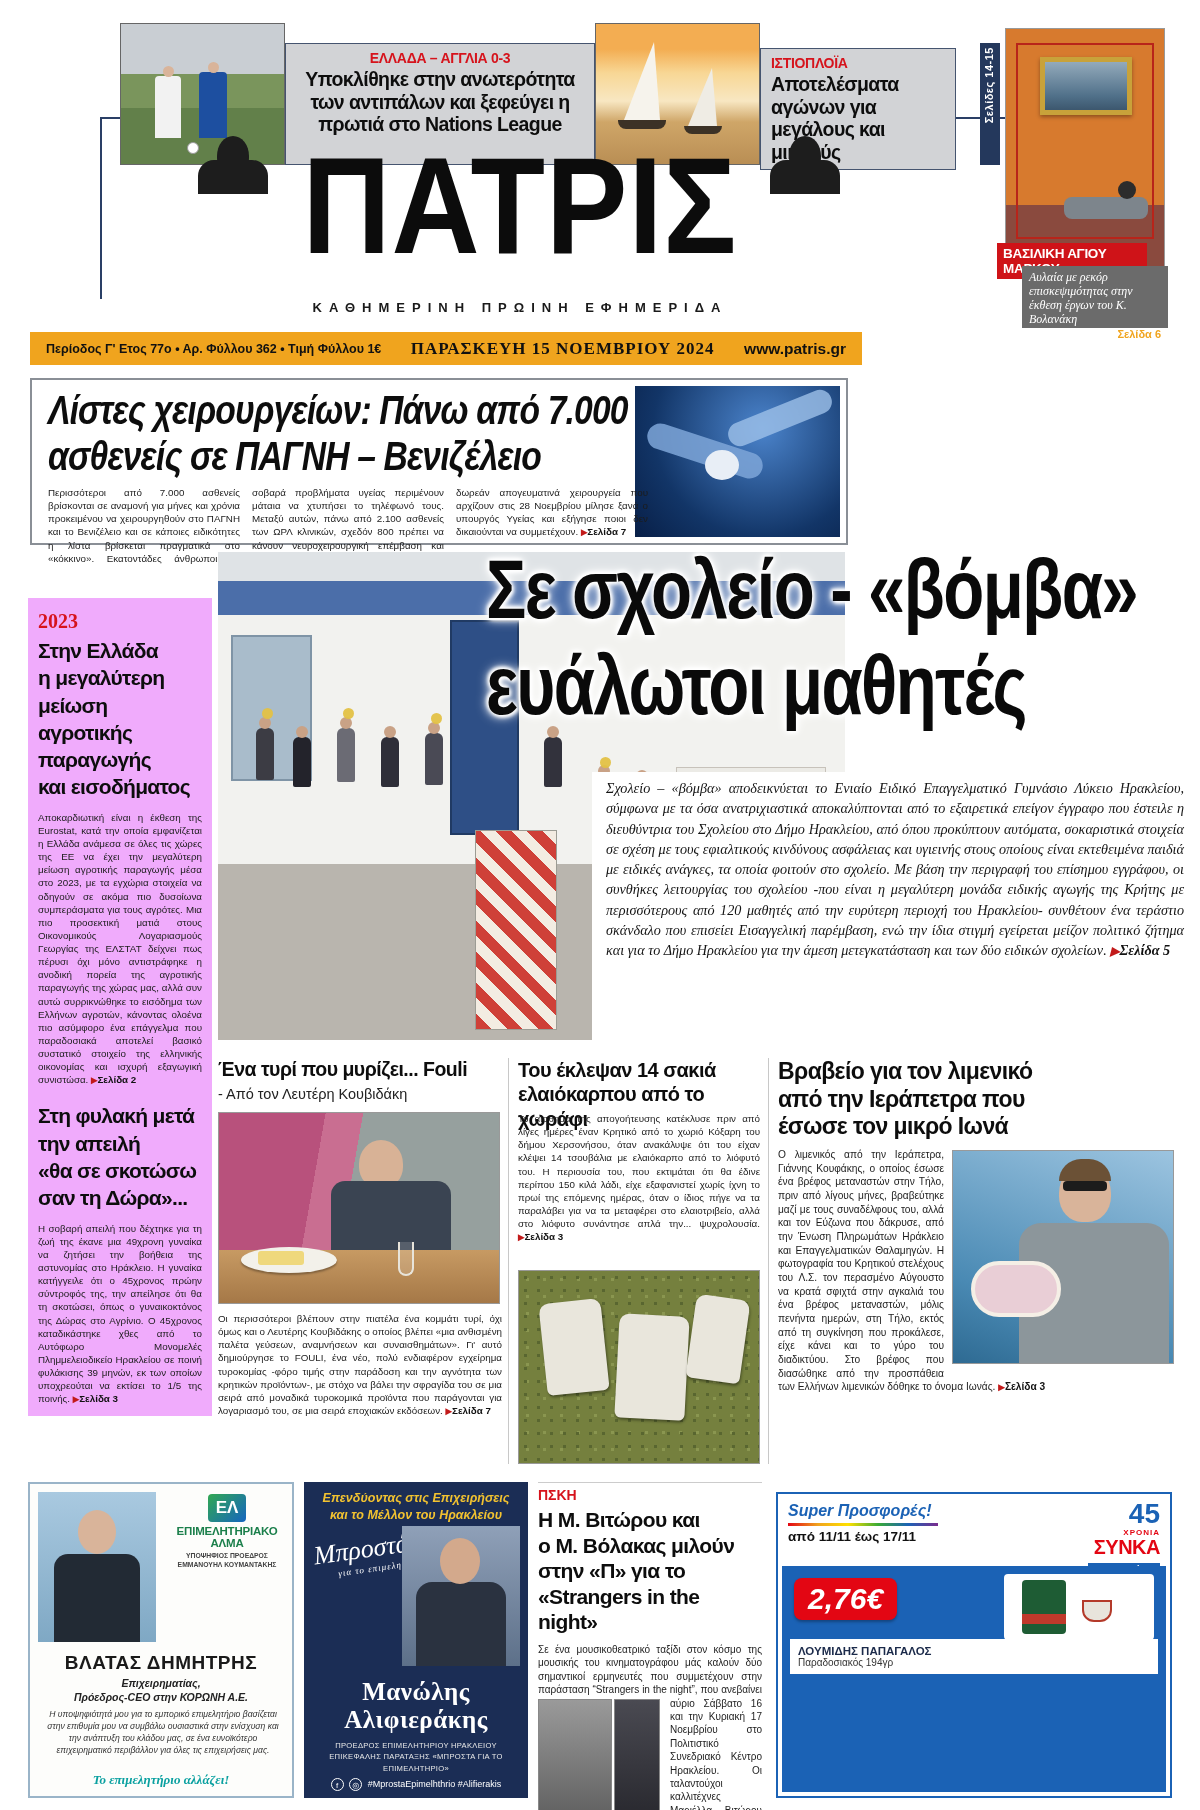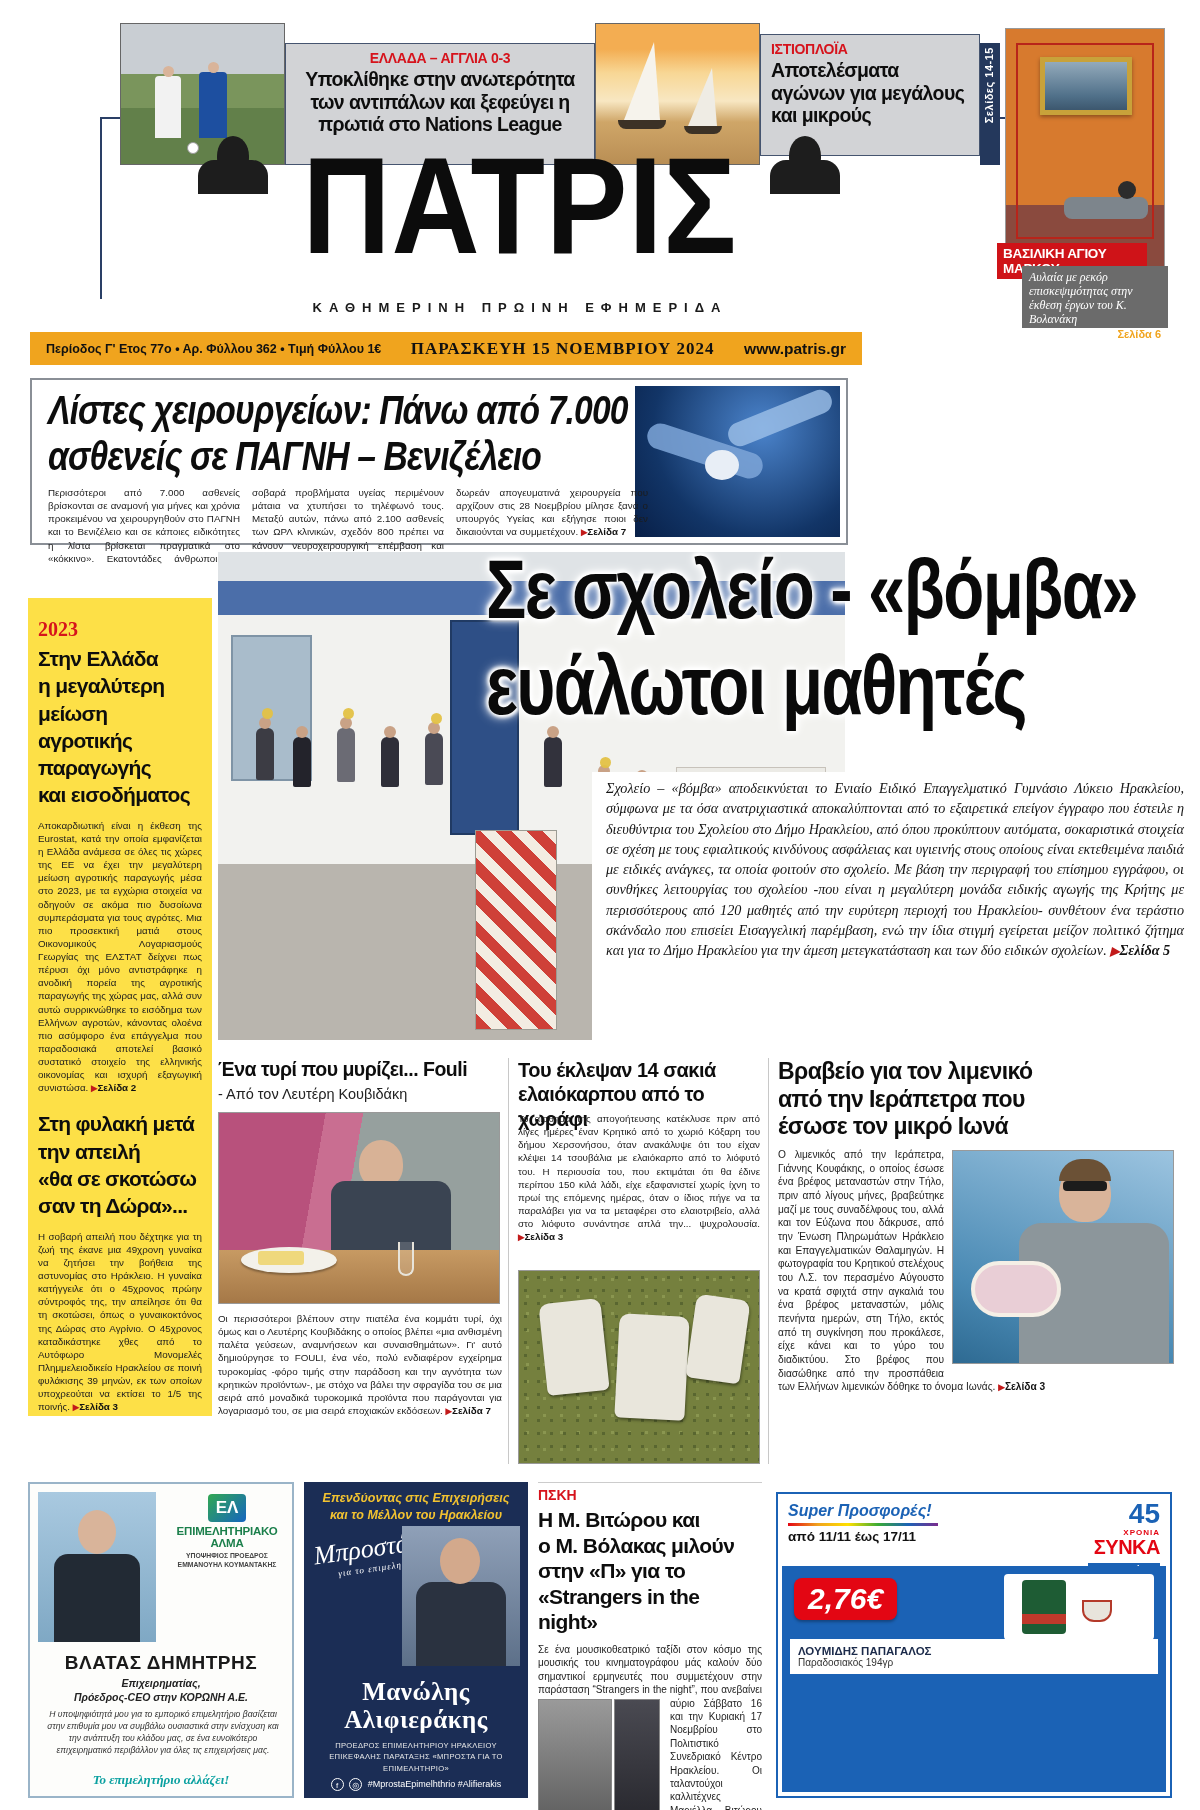--- a/index.html
+++ b/index.html
@@ -14,21 +14,21 @@
   
   #mast-frame { left:100px; top:117px; width:1000px; height:182px; border:2px solid #2a3f66; border-bottom:none; }
 
   
   .topbox { background:#d2d3d6; border:1px solid #45546f; padding:6px 10px; }
   .topbox .kick { color:#d6131c; font-weight:bold; font-size:14px; letter-spacing:-0.3px; margin-bottom:2px; }
   .topbox .hl { font-weight:bold; font-size:19.5px; line-height:1.16; letter-spacing:-0.6px; color:#0d0d0d; }
   #soccer-photo { left:120px; top:23px; width:165px; height:142px; background:linear-gradient(#c9ced3 0 36%, #7a955c 36% 60%, #62804a 60% 100%); border:1px solid #666; overflow:hidden; }
   #topbox-left { left:285px; top:43px; width:310px; height:122px;text-align:center; }
   #sail-photo { left:595px; top:23px; width:165px; height:142px; background:linear-gradient(#f3ad52 0 18%, #f8d795 35%, #f8e7c2 55%, #cfa668 70%, #b98e54 100%); border:1px solid #666; overflow:hidden; }
-  #topbox-mid { left:760px; top:34px; width:220px; height:122px; }
+  #topbox-mid { left:760px; top:48px; width:196px; height:122px; }
   #pages-bar { left:980px; top:43px; width:20px; height:122px; background:#24385c; }
   #pages-bar span { position:absolute; left:3px; top:4px; writing-mode:vertical-rl; transform:rotate(180deg); color:#fff; font-weight:bold; font-size:11px; letter-spacing:.5px; }
 
   
   #promo-photo { left:1005px; top:28px; width:160px; height:240px; background:linear-gradient(#d77a2e 0 74%, #8a4a3e 74% 100%); border:1px solid #999; overflow:hidden; }
   .promo-frame { position:absolute; left:10px; top:14px; width:138px; height:196px; border:2px solid #b8241a; }
   .painting { position:absolute; left:34px; top:28px; width:92px; height:58px; background:linear-gradient(#93aabb,#51718a 70%,#3c576e); border:5px solid #c8a23a; box-shadow:0 2px 4px rgba(0,0,0,.35); }
   .viewer-body { position:absolute; left:58px; top:168px; width:84px; height:22px; background:#7d858c; border-radius:8px; }
   .viewer-head { position:absolute; left:112px; top:152px; width:18px; height:18px; background:#2c2c2c; border-radius:50%; }
   #promo-label { left:997px; top:243px; width:150px; background:#cf1318; color:#fff; font-weight:bold; font-size:13.5px; padding:3px 6px; letter-spacing:-0.3px; }
@@ -99,21 +99,21 @@
   #colC-hl { left:778px; top:1058px; width:396px; font-size:23px; font-weight:bold; line-height:1.2; letter-spacing:-0.6px; color:#0d0d0d; }
   #colC-body { left:778px; top:1148px; width:396px; }
   #rescue-photo { float:right; width:222px; height:214px; margin:2px 0 6px 8px; background:linear-gradient(200deg,#9cc4e0,#4a8ab4 70%, #2e6a92); border:1px solid #999; position:relative; overflow:hidden; }
   .rs-body { position:absolute; left:30%; top:34%; width:150px; height:150px; background:#8c969b; border-radius:22px 22px 0 0; }
   .rs-head { position:absolute; left:48%; top:6%; width:52px; height:58px; background:#d9b49a; border-radius:50% 50% 44% 44%; }
   .rs-hair { position:absolute; left:48%; top:4%; width:52px; height:22px; background:#6b5136; border-radius:26px 26px 0 0; }
   .rs-shades { position:absolute; left:50%; top:14%; width:44px; height:10px; background:#1c1c1c; border-radius:4px; }
   .rs-baby { position:absolute; left:8%; top:52%; width:90px; height:56px; background:#e9ced6; border-radius:28px; border:4px solid #f5efe6; }
 
   
-  #sidebar { left:28px; top:598px; width:184px; height:818px; background:#fde047; padding:20px 10px; }
+  #sidebar { left:28px; top:598px; width:184px; height:818px; background:#f0abfc; padding:12px 10px; }
   #sidebar .kick { color:#d6131c; font-weight:bold; font-size:20px; font-family:"Liberation Serif", serif; }
   .side-hl { font-size:21px; font-weight:bold; line-height:1.3; letter-spacing:-0.7px; color:#0d0d0d; margin:4px 0 10px; }
   #sidebar .copy { margin-bottom:16px; }
 
   
   #ad-vlatas { left:28px; top:1482px; width:266px; height:316px; border:2px solid #9ab4c8; background:#fdfdfb; padding:6px; }
   .vl-photo { position:absolute; left:8px; top:8px; width:118px; height:150px; background:linear-gradient(#a9c9e0,#7fa8c4); overflow:hidden; }
   .vl-suit { position:absolute; left:16px; top:62px; width:86px; height:90px; background:#222a34; border-radius:14px 14px 0 0; }
   .vl-head { position:absolute; left:40px; top:18px; width:38px; height:44px; background:#d9b49a; border-radius:50%; }
   .el-logo { position:absolute; left:138px; top:10px; width:118px; text-align:center; }

